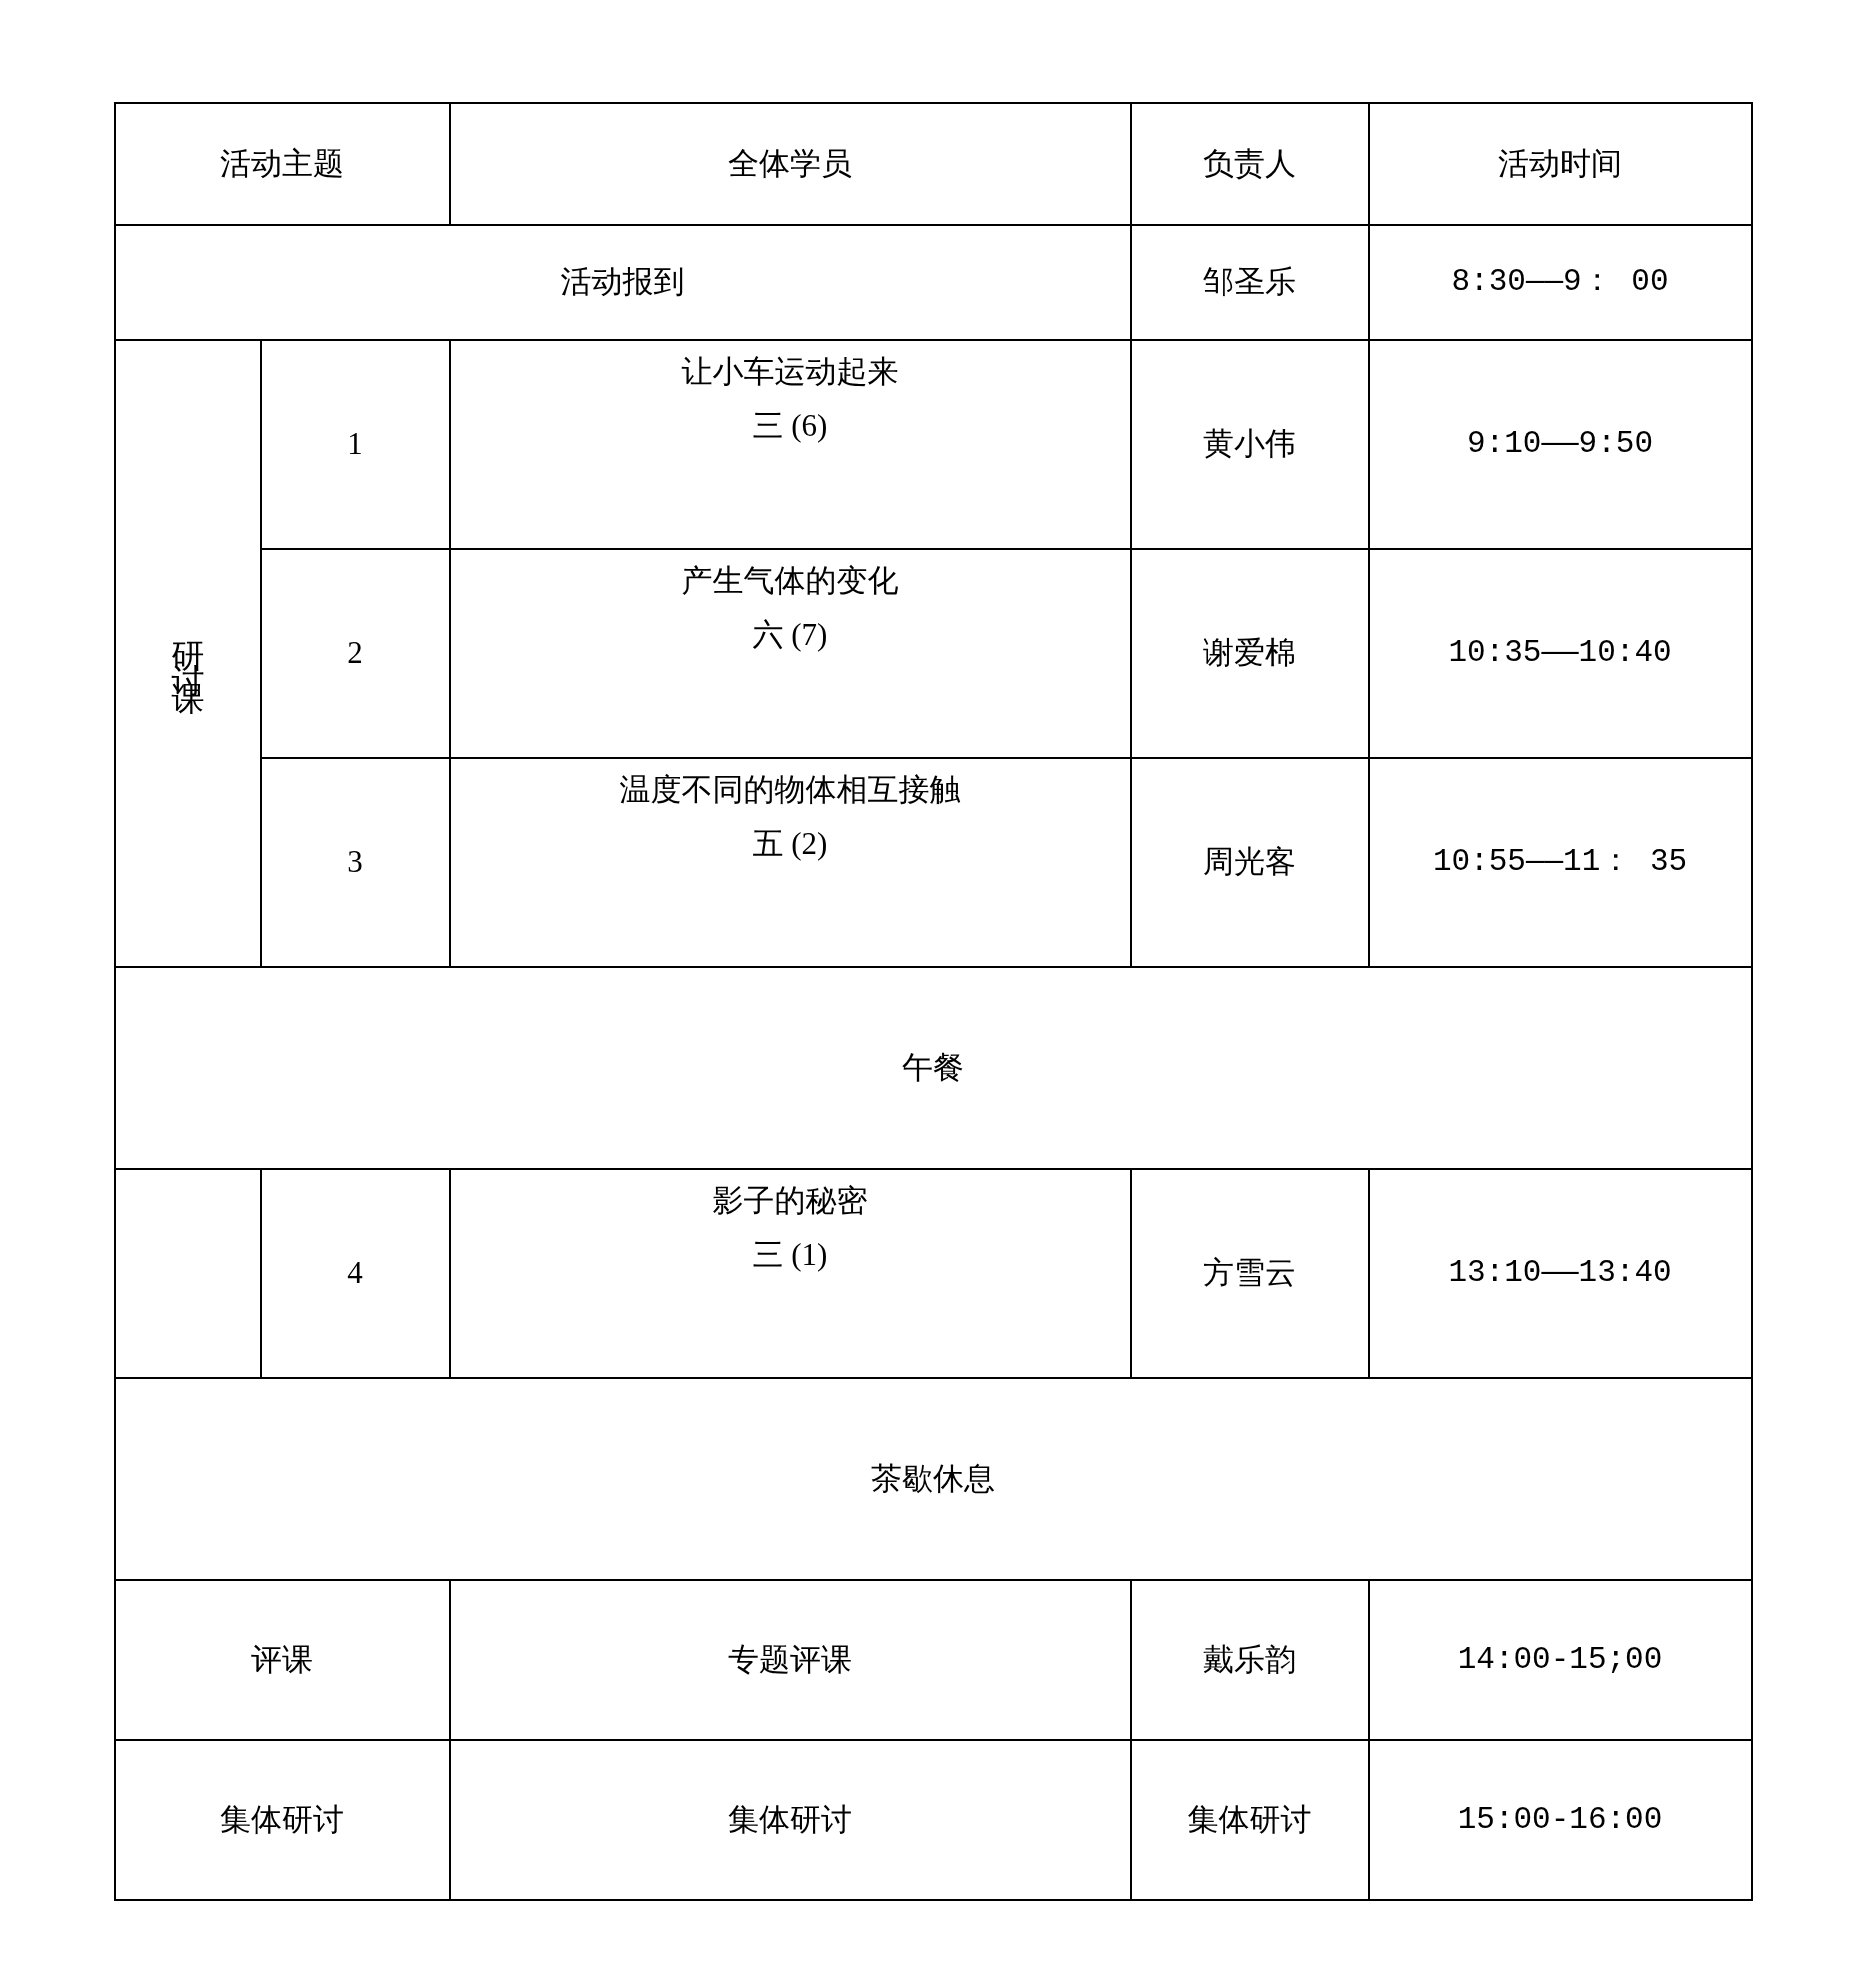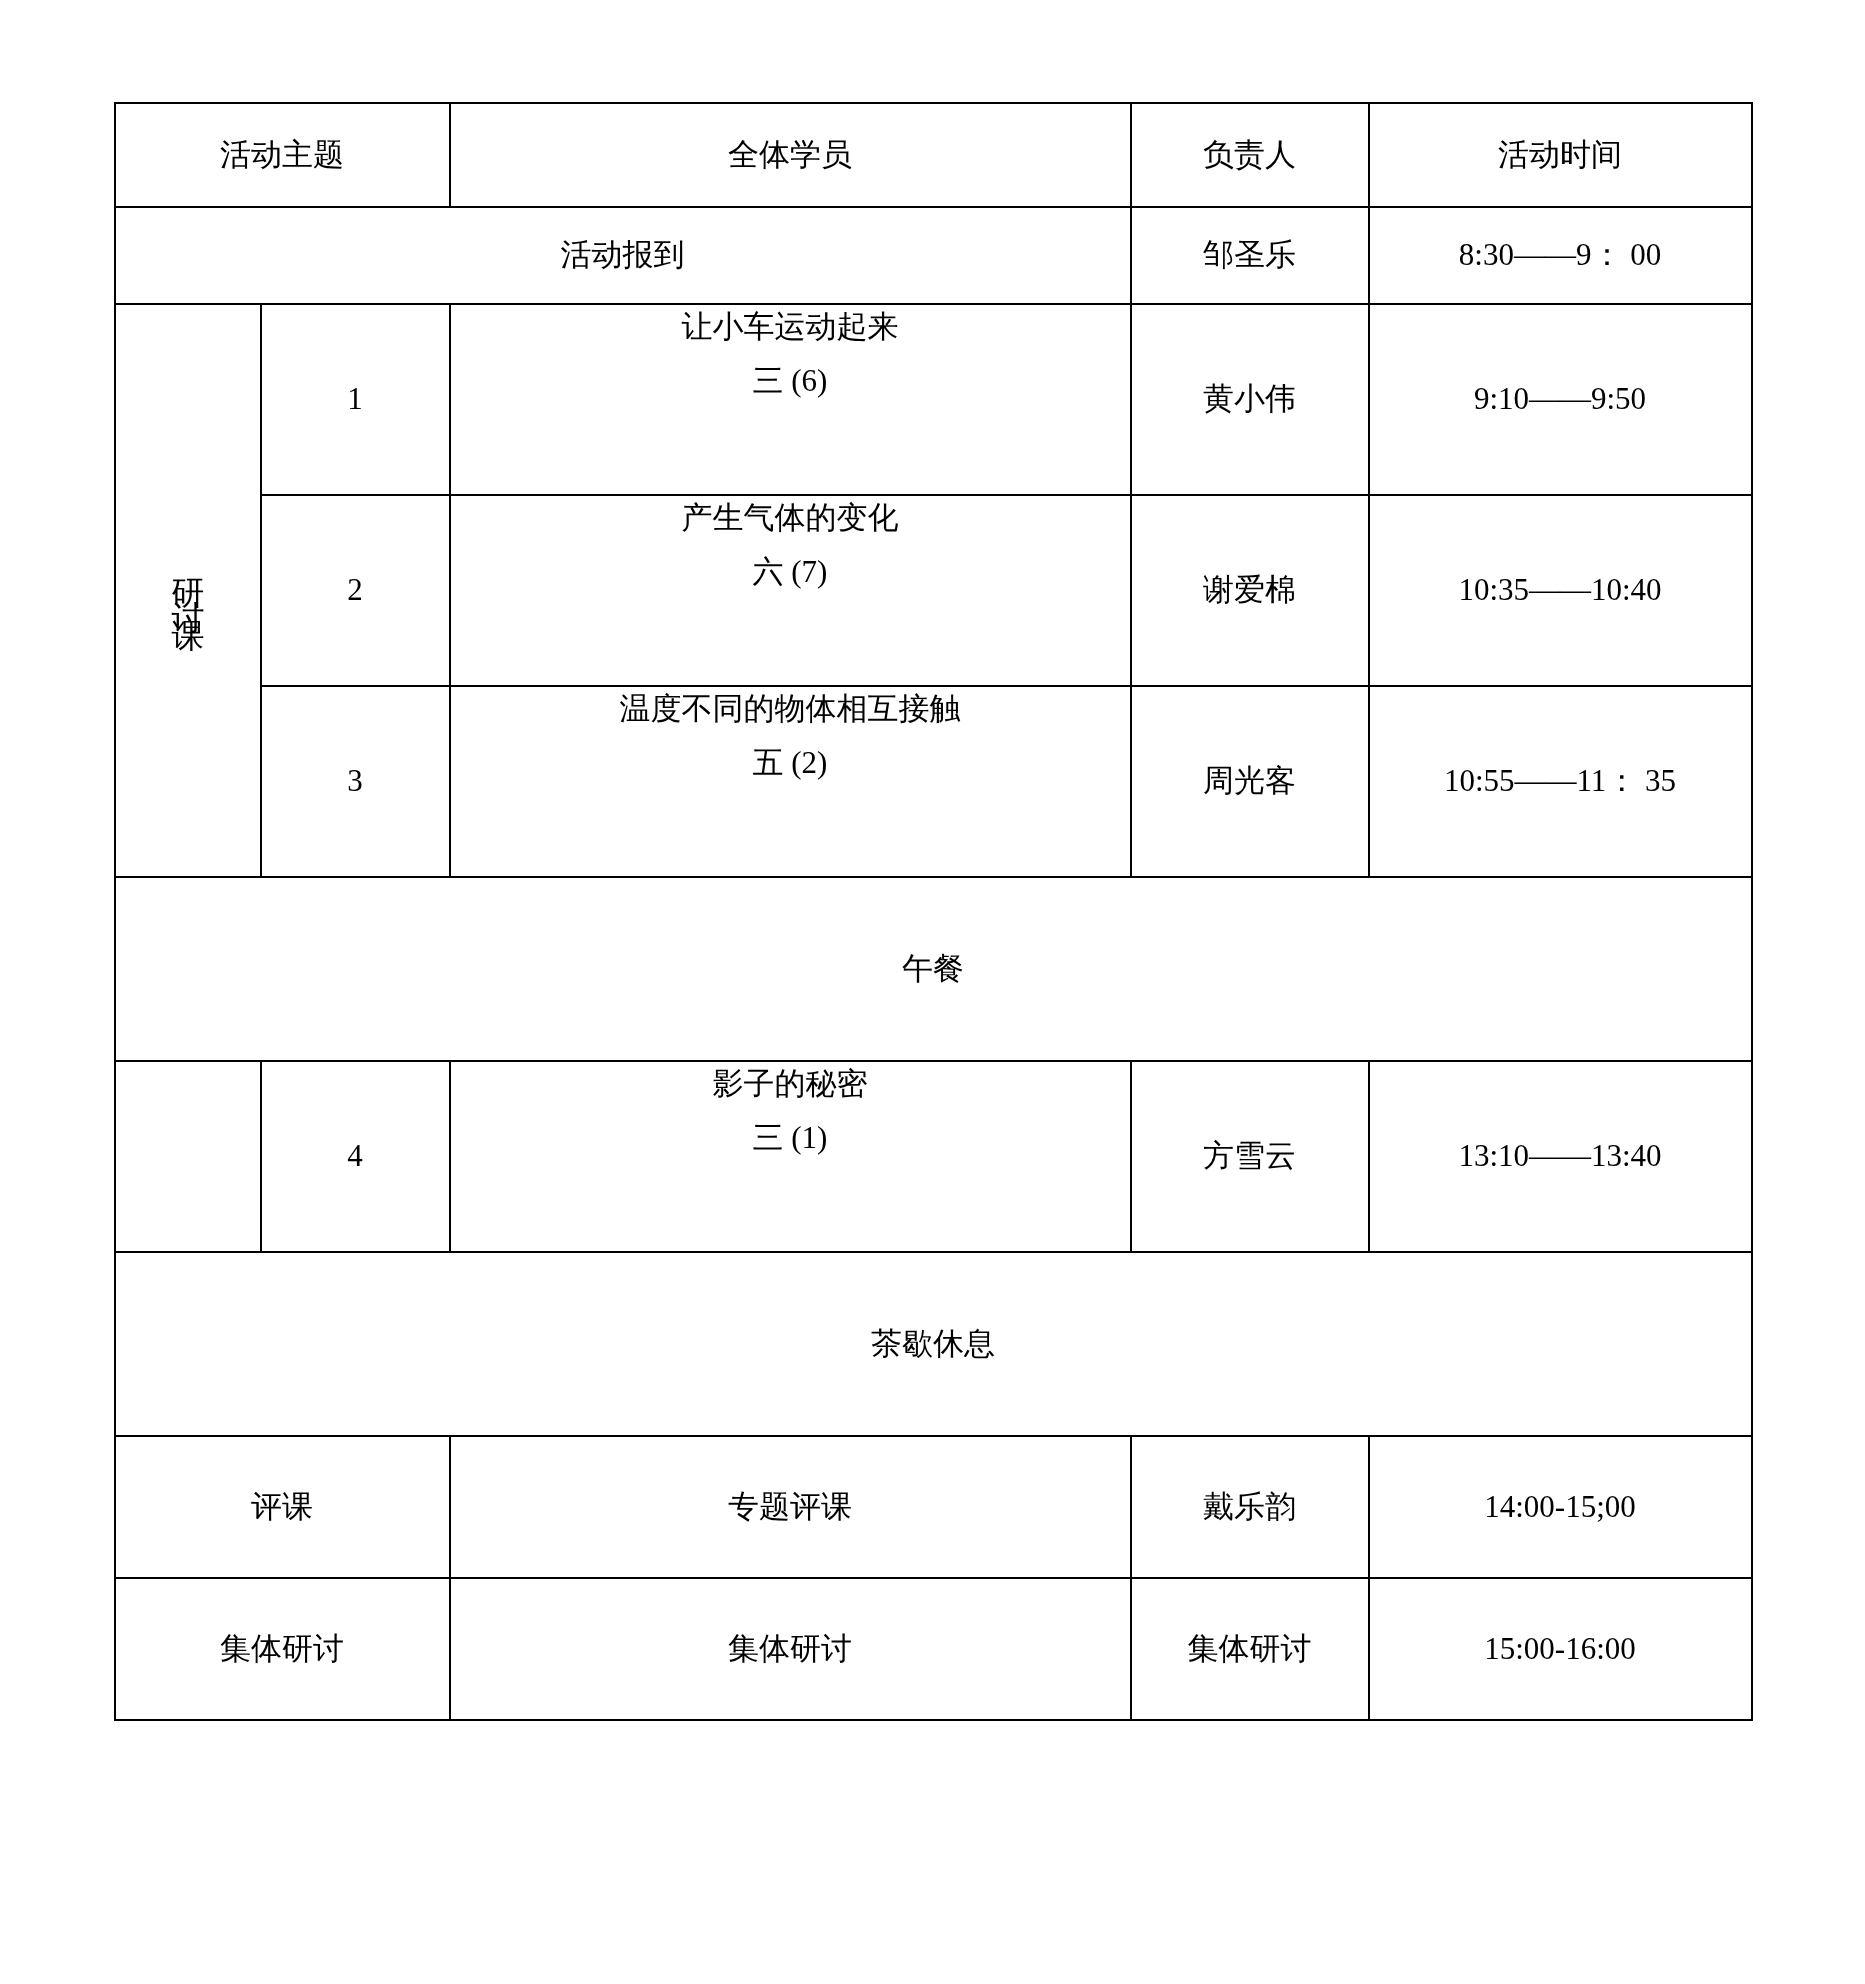--- a/index.html
+++ b/index.html
@@ -25,21 +25,21 @@
     table-layout: fixed;
     width: 1637px;
     margin: 0 auto;
   }
   table.schedule td {
     border: 2px solid #000000;
     text-align: center;
     vertical-align: middle;
     font-size: 31px;
     line-height: 1.45;
-    padding: 0;
+    padding: 9px;
   }
   
   col.c-theme   { width: 146px; }
   col.c-num     { width: 189px; }
   col.c-content { width: 681px; }
   col.c-person  { width: 238px; }
   col.c-time    { width: 383px; }
 
   .head td {
     height: 102px;
@@ -65,21 +65,21 @@
     font-size: 33px;
     display: inline-block;
     line-height: 1;
   }
   .row-break td {
     height: 182px;
     font-size: 33px;
   }
   .row-bottom td { height: 140px; font-size: 33px; }
 
-  .time-txt { font-size: 30px; letter-spacing: 0px; }
+  .time-txt { font-size: 30px; letter-spacing: 0px; font-family: Liberation Mono, monospace; }
   .person-txt { font-size: 33px; }
   .num-txt { font-size: 30px; }
 </style>
 </head>
 <body>
 
 <div class="page">
   <table class="schedule">
     <colgroup>
       <col class="c-theme">

